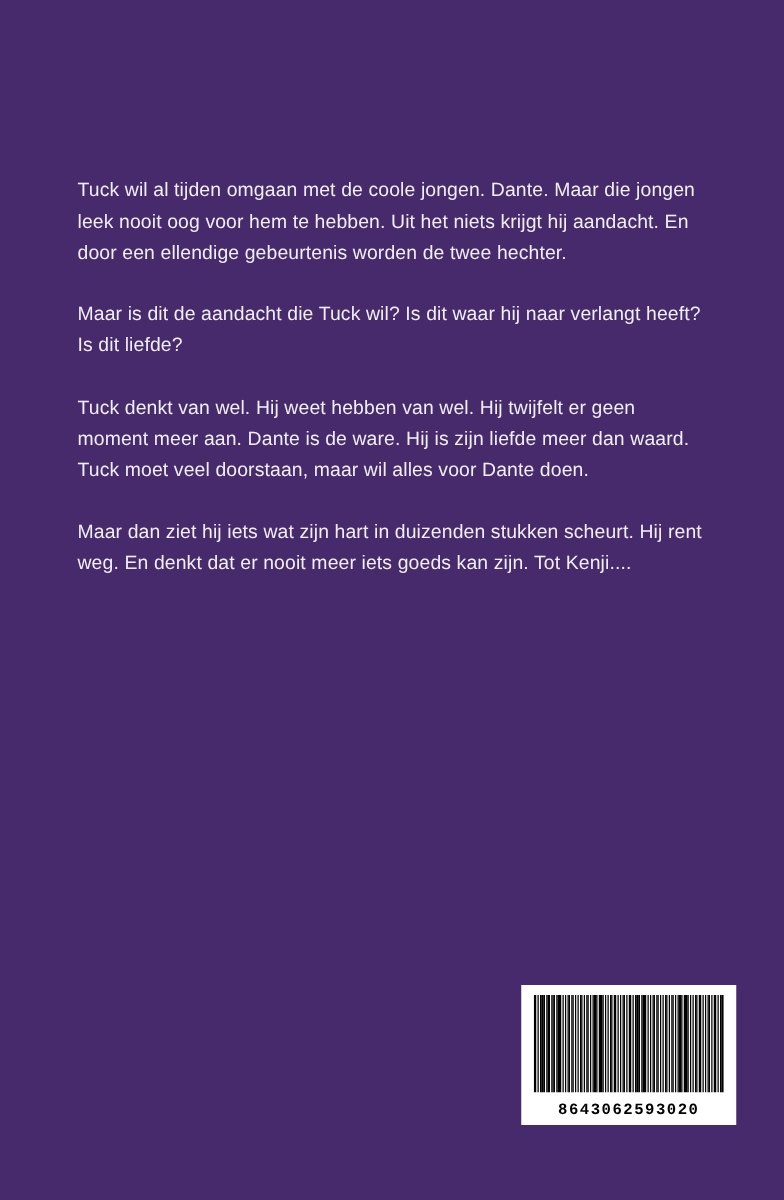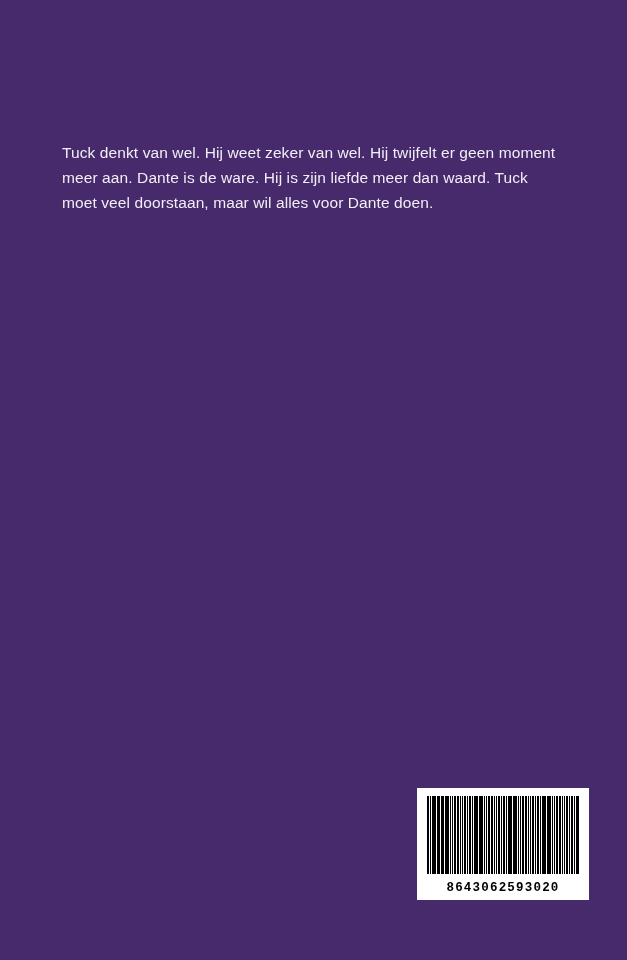--- a/index.html
+++ b/index.html
@@ -83,21 +83,24 @@
     line-height: 1;
     padding-top: 2px;
   }
 </style>
 </head>
 <body>
 
 <div class="page">
 
   <div class="blurb">
-    <p>Tuck denkt van wel. Hij weet zeker van wel. Hij twijfelt er geen moment meer aan. Dante is de ware. Hij is zijn liefde meer dan waard. Tuck moet veel doorstaan, maar wil alles voor Dante doen.</p>
+    <p>Tuck wil al tijden omgaan met de coole jongen. Dante. Maar die jongen leek nooit oog voor hem te hebben. Uit het niets krijgt hij aandacht. En door een ellendige gebeurtenis worden de twee hechter.</p>
+    <p>Maar is dit de aandacht die Tuck wil? Is dit waar hij naar verlangt heeft? Is dit liefde?</p>
+    <p>Tuck denkt van wel. Hij weet hebben van wel. Hij twijfelt er geen moment meer aan. Dante is de ware. Hij is zijn liefde meer dan waard. Tuck moet veel doorstaan, maar wil alles voor Dante doen.</p>
+    <p>Maar dan ziet hij iets wat zijn hart in duizenden stukken scheurt. Hij rent weg. En denkt dat er nooit meer iets goeds kan zijn. Tot Kenji....</p>
   </div>
 
   <div class="barcode-box">
     <div class="bars" id="bars">
         <span style="width: 0.50165px;"></span>
         <span style="width: 0.50165px; background: transparent;"></span>
         <span style="width: 1.0033px;"></span>
         <span style="width: 1.0033px; background: transparent;"></span>
         <span style="width: 0.50165px;"></span>
         <span style="width: 1.0033px; background: transparent;"></span>

